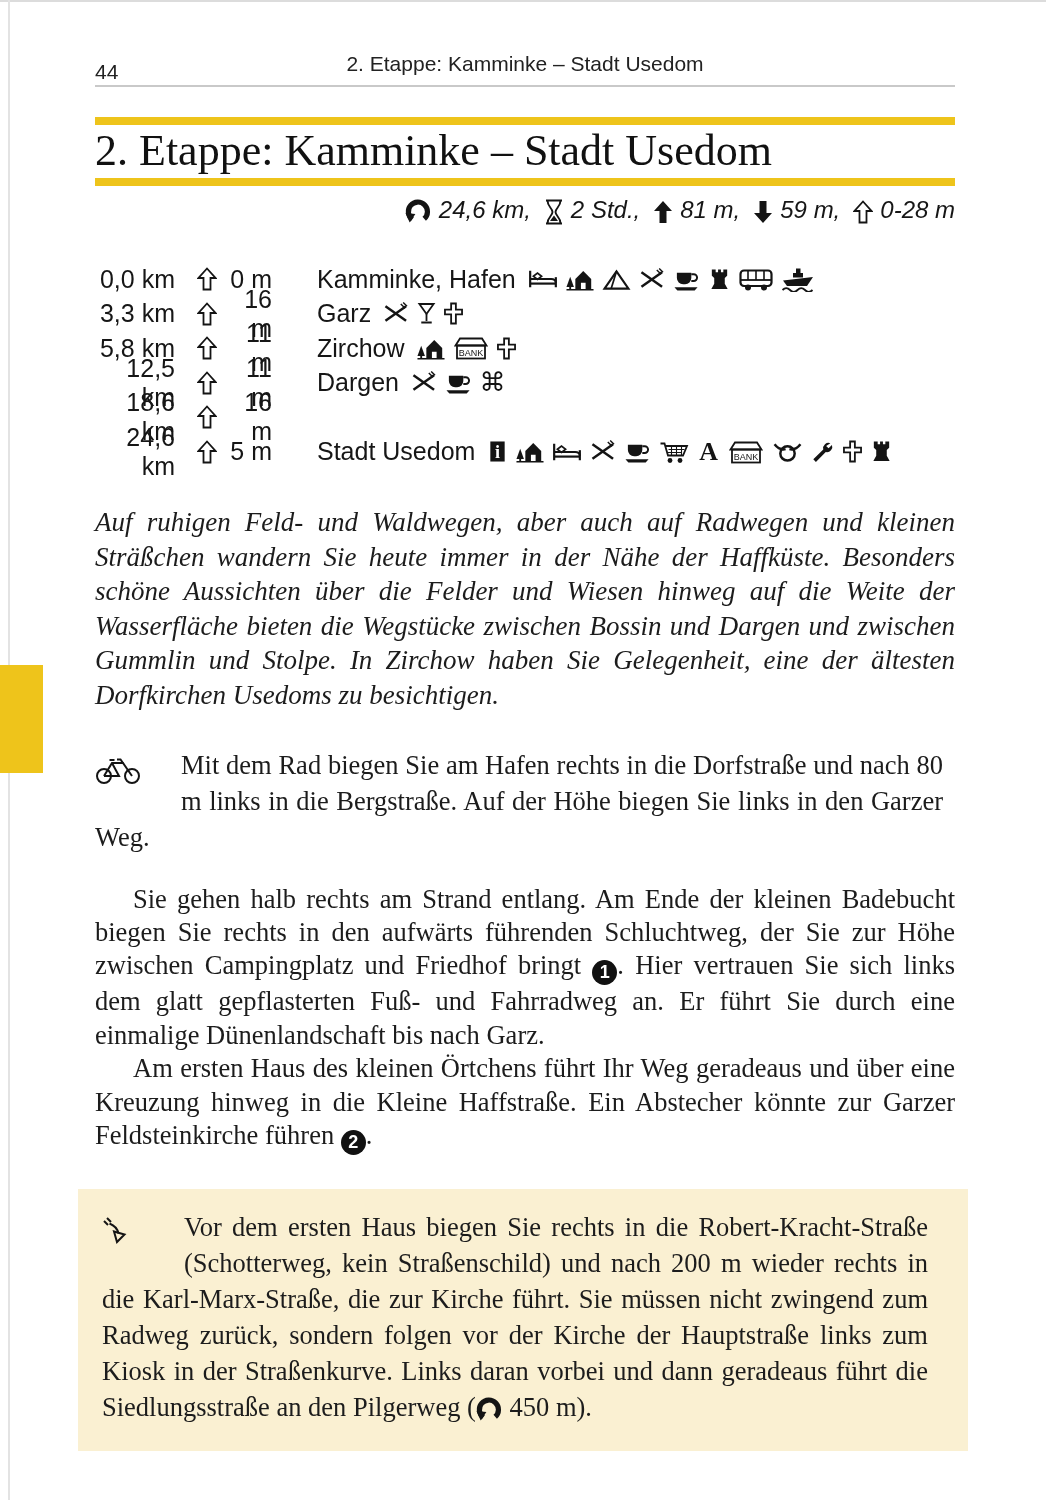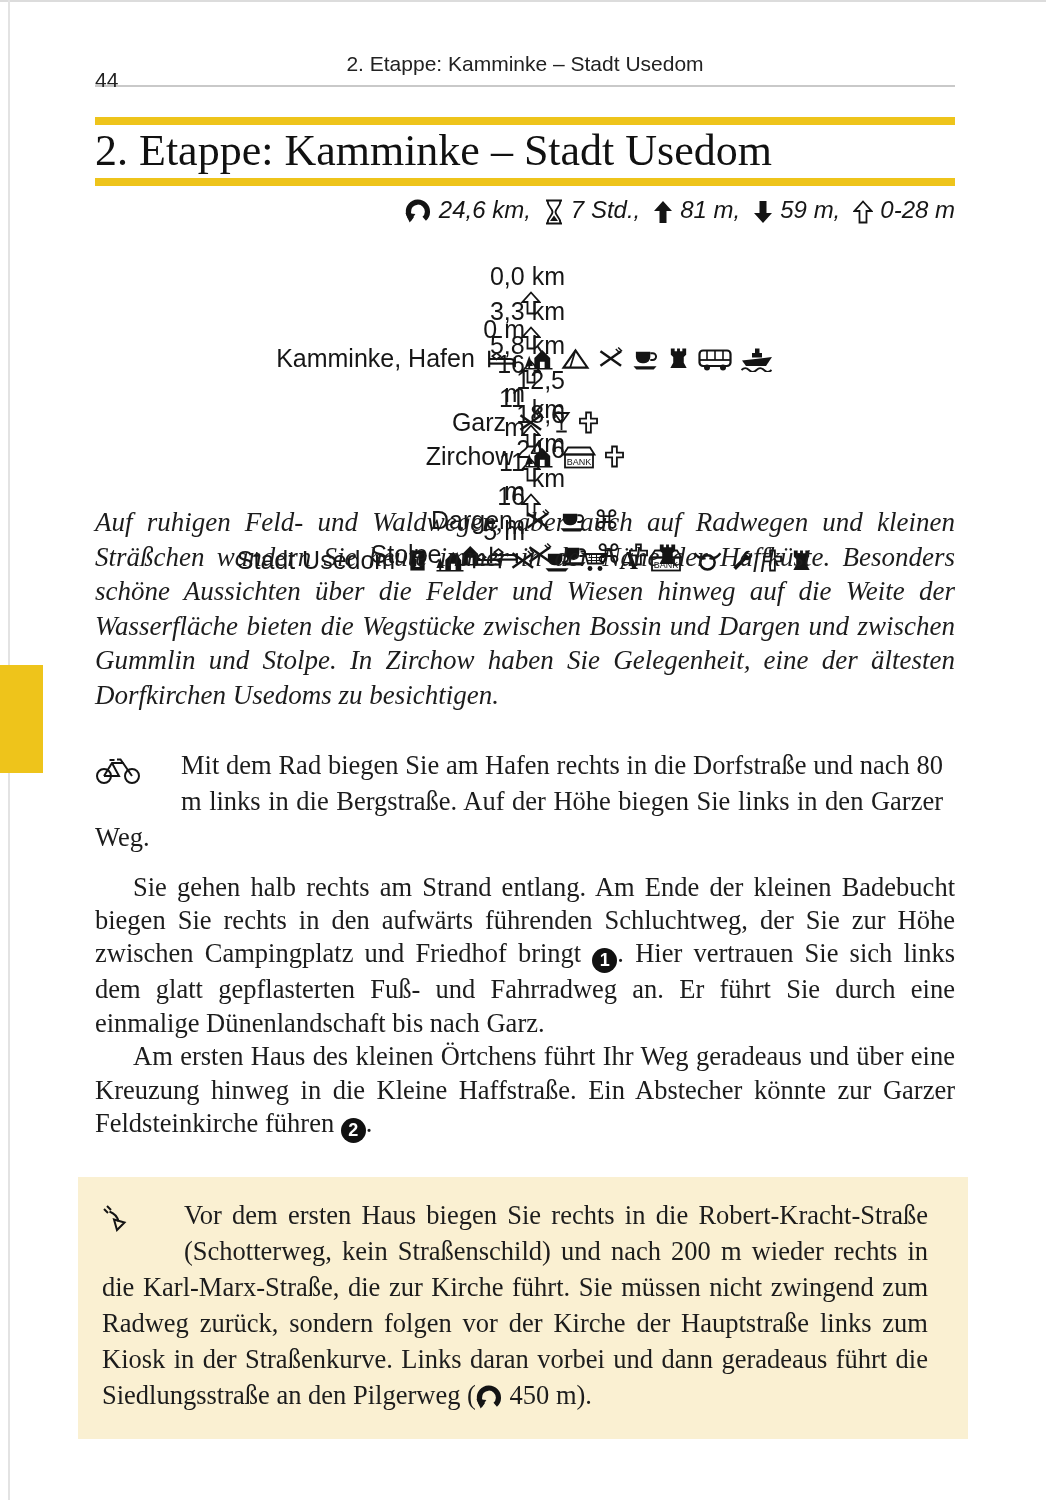--- a/index.html
+++ b/index.html
@@ -7,51 +7,51 @@
         font-family:"Liberation Serif",serif;color:#1c1c1c;}
   .scan-edge-top{position:absolute;top:0;left:0;right:0;height:2px;background:#dcdcdc;}
   .scan-edge-left{position:absolute;top:0;left:8px;width:2px;bottom:0;background:#e3e3e3;}
   .margin-tab{position:absolute;left:0;top:665px;width:43px;height:108px;background:var(--accent,#EEC41B);}
 
   .content{position:absolute;left:95px;top:0;width:860px;}
 
   
   .header-row{position:relative;height:26px;margin-top:52px;
               font-family:"Liberation Sans",sans-serif;font-size:21px;color:#222;}
-  .pageno{position:absolute;left:0;top:16px;}
+  .pageno{position:absolute;left:0;top:8px;}
   .running-head{position:absolute;left:0;width:100%;text-align:center;}
   .header-rule{margin-top:7px;height:2px;background:#c9c9c9;}
 
   
   .title-block{margin-top:30px;}
   .bar{height:8px;background:var(--accent,#EEC41B);}
   h1.stage-title{margin:0;padding:2px 0 3px 0;font-weight:400;font-size:44px;line-height:48px;
                  font-family:"Liberation Serif",serif;color:#111;}
 
   
   .stats{margin-top:10px;text-align:right;font-family:"Liberation Sans",sans-serif;
          font-style:italic;font-size:24px;height:30px;color:#161616;}
   .seg{margin-left:13px;white-space:nowrap;text-align:right;}
   .seg .ic{margin-right:7px;}
 
   
   .route-table{margin-top:36px;font-family:"Liberation Sans",sans-serif;font-size:25px;color:#161616;}
-  .row{display:flex;align-items:center;height:34.5px;flex-direction:column;}
+  .row{display:flex;align-items:center;height:34.5px;}
   .dist{width:80px;text-align:right;flex:none;}
   .elev-ic{width:30px;margin-left:22px;flex:none;display:flex;align-items:center;}
   .elev{width:45px;text-align:right;flex:none;margin-right:45px;}
   .place{display:flex;align-items:center;white-space:nowrap;}
   .amenities{display:inline-flex;align-items:center;gap:8px;margin-left:12px;}
 
   
   .intro{margin:36px 0 0 0;font-style:italic;font-size:27px;line-height:34.6px;text-align:justify;}
   .bike-para{margin:34px 12px 0 0;font-size:26.5px;line-height:36px;text-align:justify;}
   .float-ic{float:left;margin:3px 40px 0 0;}
   .body-para{margin:0;font-size:26.5px;line-height:33.4px;text-align:justify;text-indent:38px;}
-  .body-para.first{margin-top:16px;}
+  .body-para.first{margin-top:28px;}
 
   .marker{display:inline-block;width:25px;height:25px;border-radius:50%;background:#111;color:#fff;
           font-family:"Liberation Sans",sans-serif;font-size:18px;font-weight:bold;text-align:center;
           line-height:25px;text-indent:0;vertical-align:-4px;}
 
   
   .note-box{margin:34px 0 0 -17px;width:890px;box-sizing:border-box;background:var(--note-bg,#FAF0D2);
             padding:20px 40px 26px 24px;font-size:26.5px;line-height:36px;text-align:justify;}
   .note-ic{float:left;margin:2px 52px 0 0;}
 
@@ -204,21 +204,21 @@
     <div class="title-block">
       <div class="bar"></div>
       <h1 class="stage-title">2. Etappe: Kamminke – Stadt Usedom</h1>
       <div class="bar"></div>
     </div>
 
     <div class="stats"><span class="seg"><svg width="27" height="25" class="ic">
             <use href="#sym-turn-arrow"></use>
           </svg><span>24,6 km,</span></span><span class="seg"><svg width="20" height="26" class="ic">
             <use href="#sym-hourglass"></use>
-          </svg><span>7 Std.,</span></span><span class="seg"><svg width="20" height="24" class="ic">
+          </svg><span>2 Std.,</span></span><span class="seg"><svg width="20" height="24" class="ic">
             <use href="#sym-arrow-up-filled"></use>
           </svg><span>81 m,</span></span><span class="seg"><svg width="20" height="24" class="ic">
             <use href="#sym-arrow-down-filled"></use>
           </svg><span>59 m,</span></span><span class="seg"><svg width="20" height="24" class="ic">
             <use href="#sym-arrow-up-outline"></use>
           </svg><span>0-28 m</span></span></div>
 
     <div class="route-table">
         <div class="row">
           <span class="dist">0,0 km</span>
@@ -328,46 +328,20 @@
           </span>
         </div>
         <div class="row">
           <span class="dist">18,6 km</span>
           <span class="elev-ic">
             <svg width="20" height="24" class="ic">
               <use href="#sym-arrow-up-outline"></use>
             </svg>
           </span>
           <span class="elev">16 m</span>
-          <span class="place">
-            <span>Stolpe</span>
-            <span class="amenities">
-              <svg width="28" height="23" class="ic">
-                <use href="#sym-house-tree"></use>
-              </svg>
-              <svg width="30" height="22" class="ic">
-                <use href="#sym-bed"></use>
-              </svg>
-              <svg width="26" height="23" class="ic">
-                <use href="#sym-restaurant"></use>
-              </svg>
-              <svg width="27" height="25" class="ic">
-                <use href="#sym-cup"></use>
-              </svg>
-              <svg width="25" height="25" class="ic">
-                <use href="#sym-poi"></use>
-              </svg>
-              <svg width="19" height="23" class="ic">
-                <use href="#sym-cross"></use>
-              </svg>
-              <svg width="23" height="23" class="ic">
-                <use href="#sym-tower"></use>
-              </svg>
-            </span>
-          </span>
         </div>
         <div class="row">
           <span class="dist">24,6 km</span>
           <span class="elev-ic">
             <svg width="20" height="24" class="ic">
               <use href="#sym-arrow-up-outline"></use>
             </svg>
           </span>
           <span class="elev">5 m</span>
           <span class="place">

